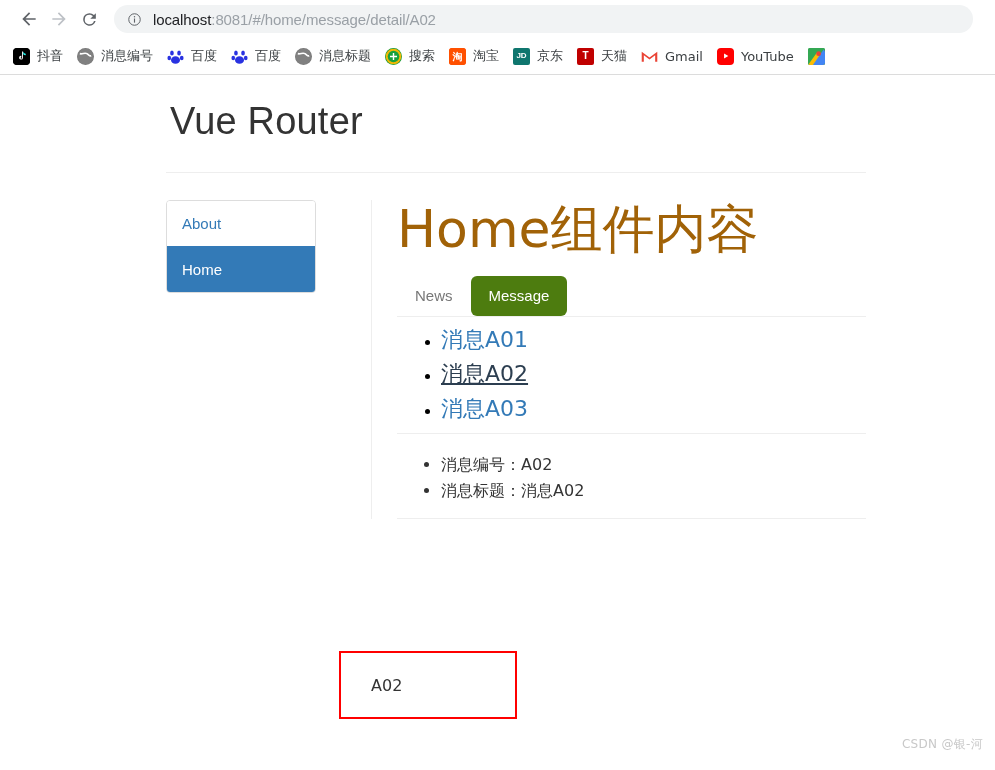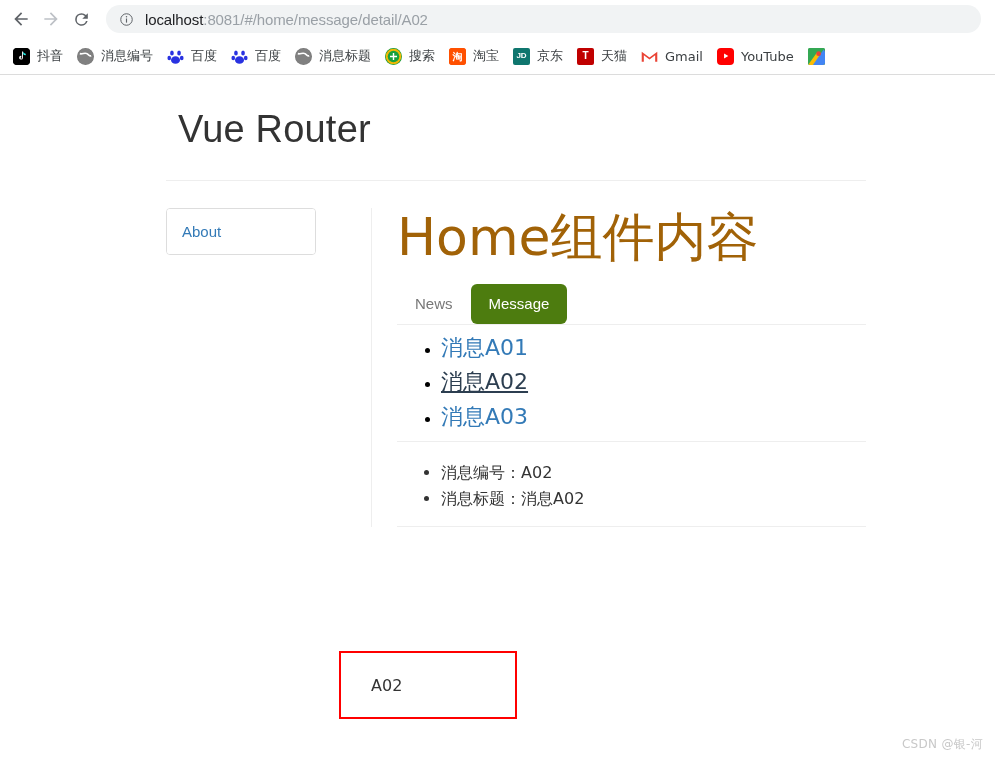--- a/index.html
+++ b/index.html
@@ -18,21 +18,21 @@
   
   #browser-chrome {
     background: #ffffff;
     border-bottom: 1px solid #dcdcdc;
   }
 
   #toolbar {
     height: 38px;
     display: flex;
     align-items: center;
-    padding: 0 6px;
+    padding: 0 14px;
     box-sizing: border-box;
   }
 
   .nav-btn {
     width: 30px;
     height: 30px;
     display: flex;
     align-items: center;
     justify-content: center;
     border-radius: 50%;
@@ -138,21 +138,21 @@
   #container {
     width: 700px;
     margin-left: 166px;
     padding-top: 22px;
   }
 
   #page-title {
     font-size: 38px;
     font-weight: normal;
     color: #333333;
-    margin: 12px;
+    margin: 4px;
     padding: 0;
     line-height: 1.1;
     letter-spacing: 0.2px;
   }
 
   #title-rule {
     border: 0;
     border-top: 1px solid #eeeeee;
     margin: 29px 0 0 0;
     width: 700px;
@@ -444,20 +444,21 @@
 
   <div id="container">
 
     <h1 id="page-title">Vue Router</h1>
     <hr id="title-rule">
 
     <div id="row">
 
       <div id="side-nav">
           <a class="nav-item">About</a>
+          <a class="nav-item active">Home</a>
         </div>
 
       <div id="content">
 
         <h2 id="content-heading">Home组件内容</h2>
 
         <div id="tabs">
             <a class="tab">News</a>
             <a class="tab active">Message</a>
           </div>

